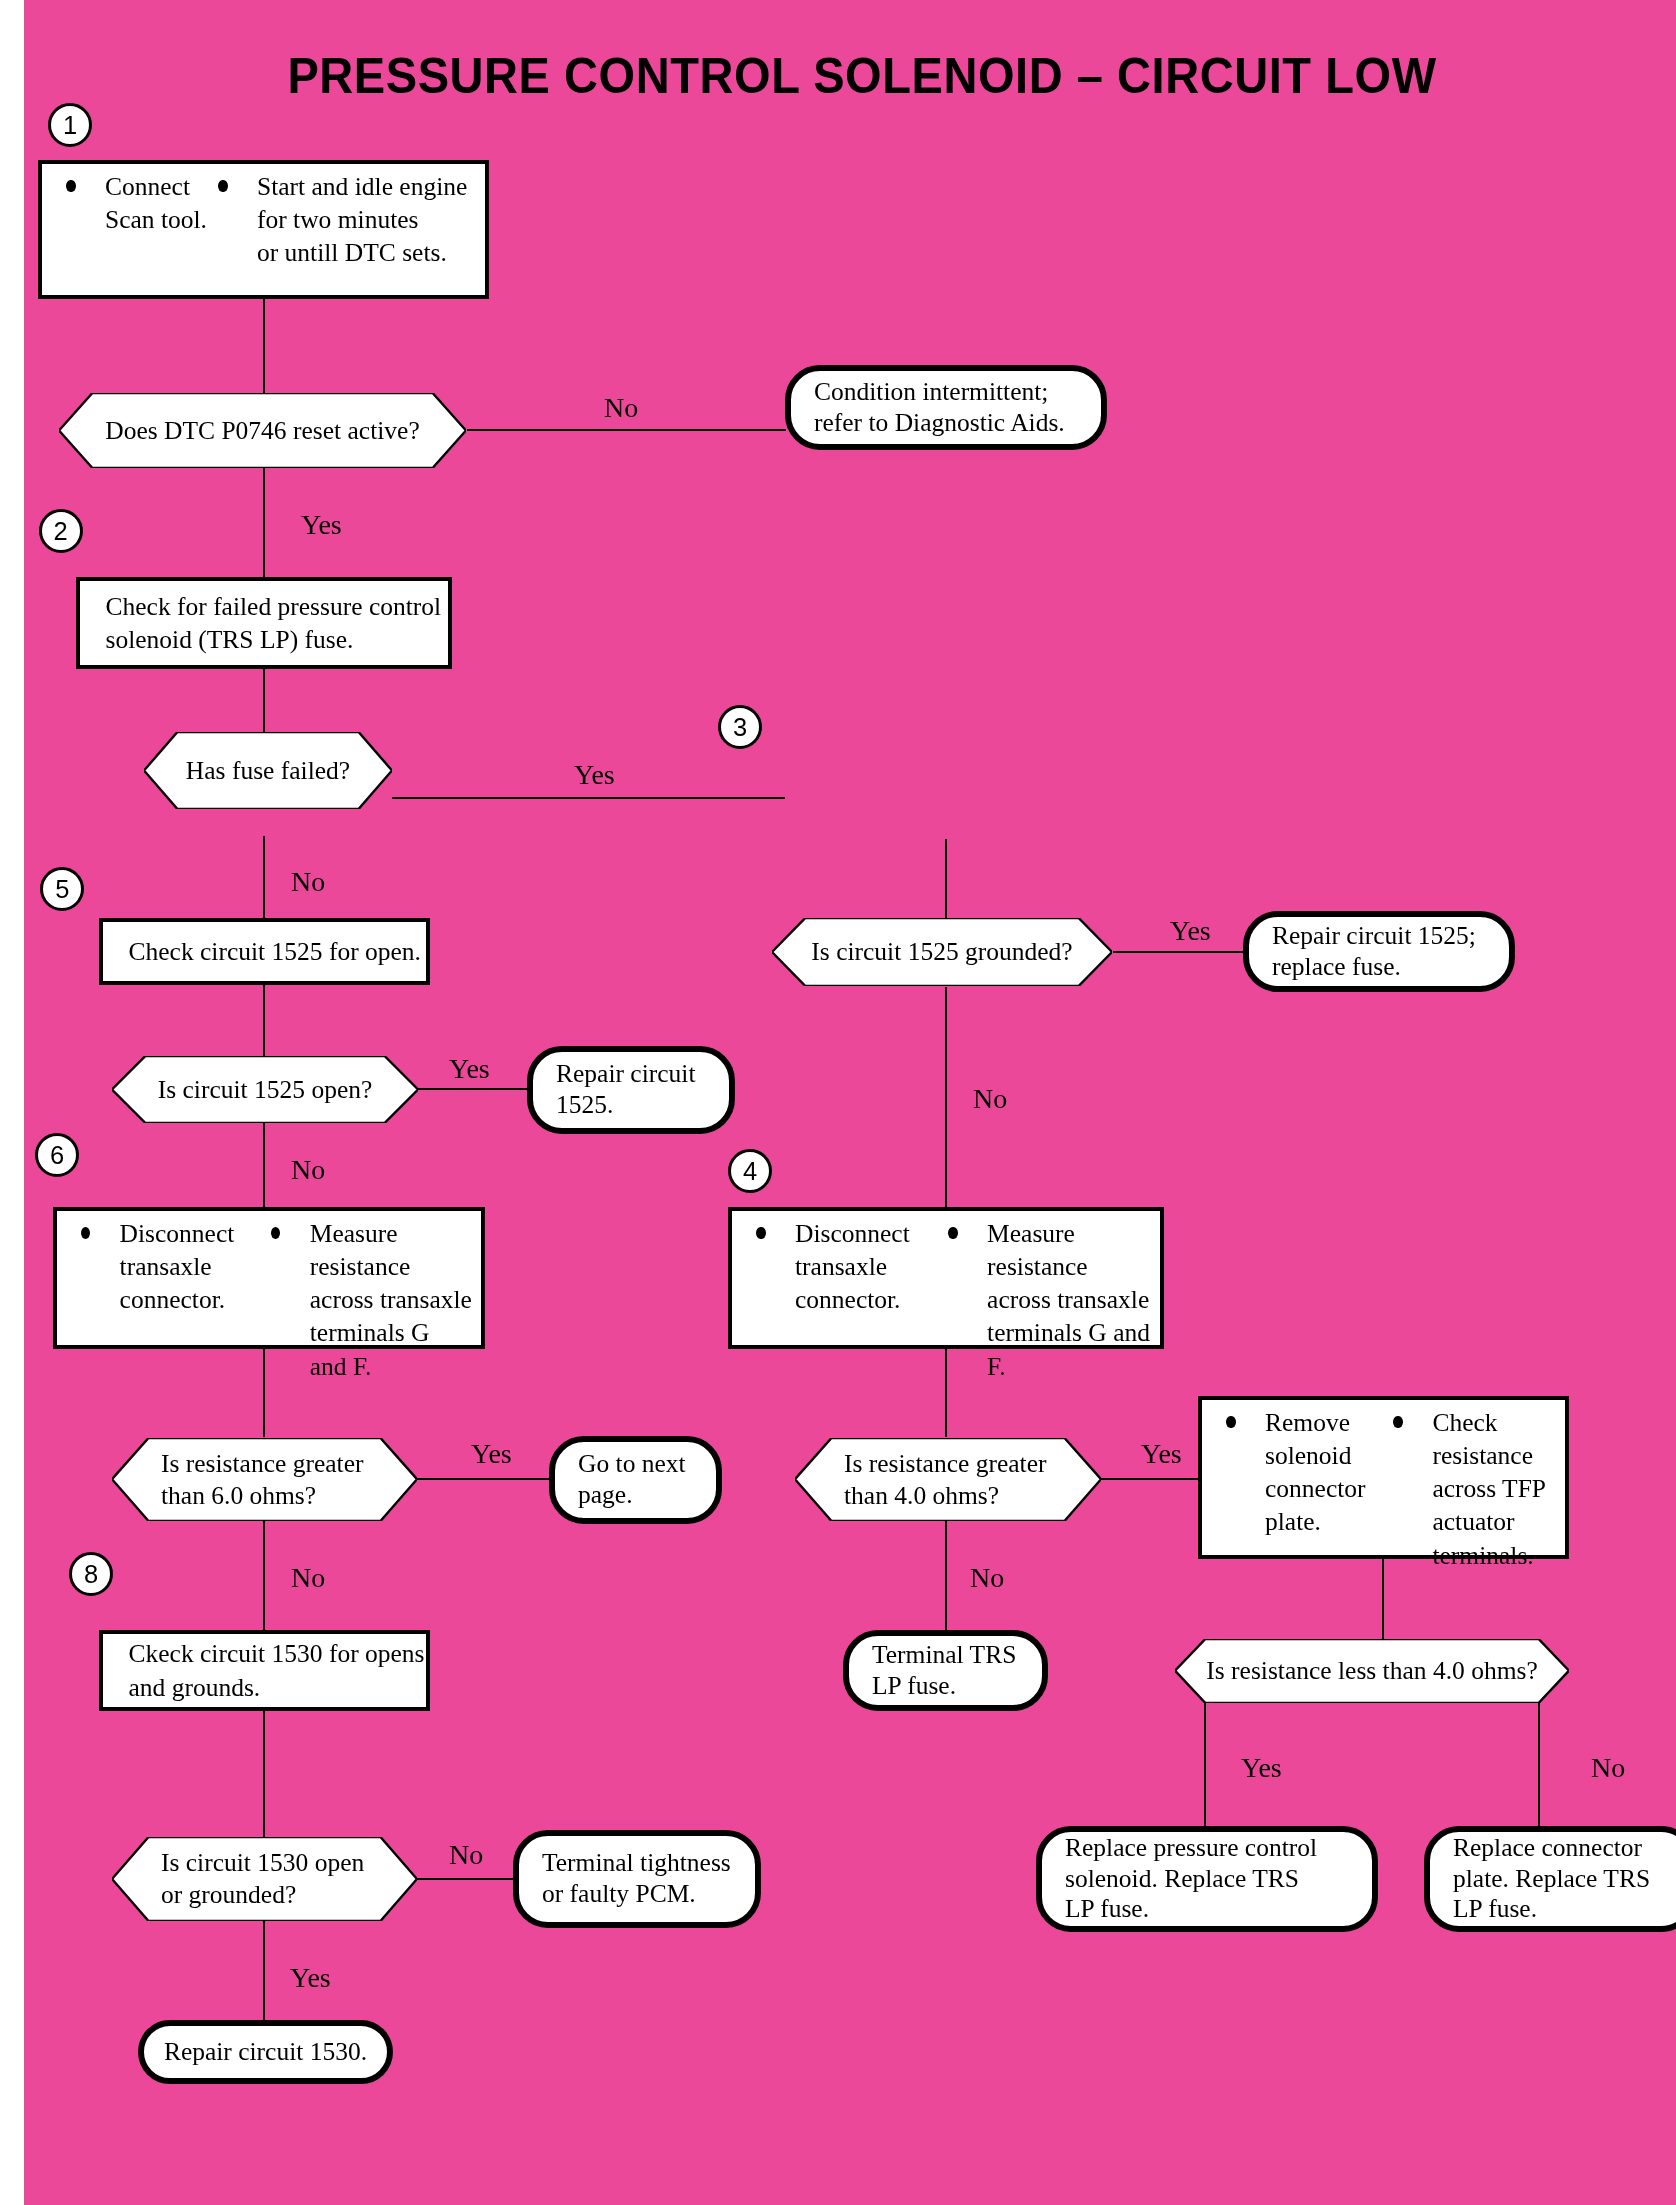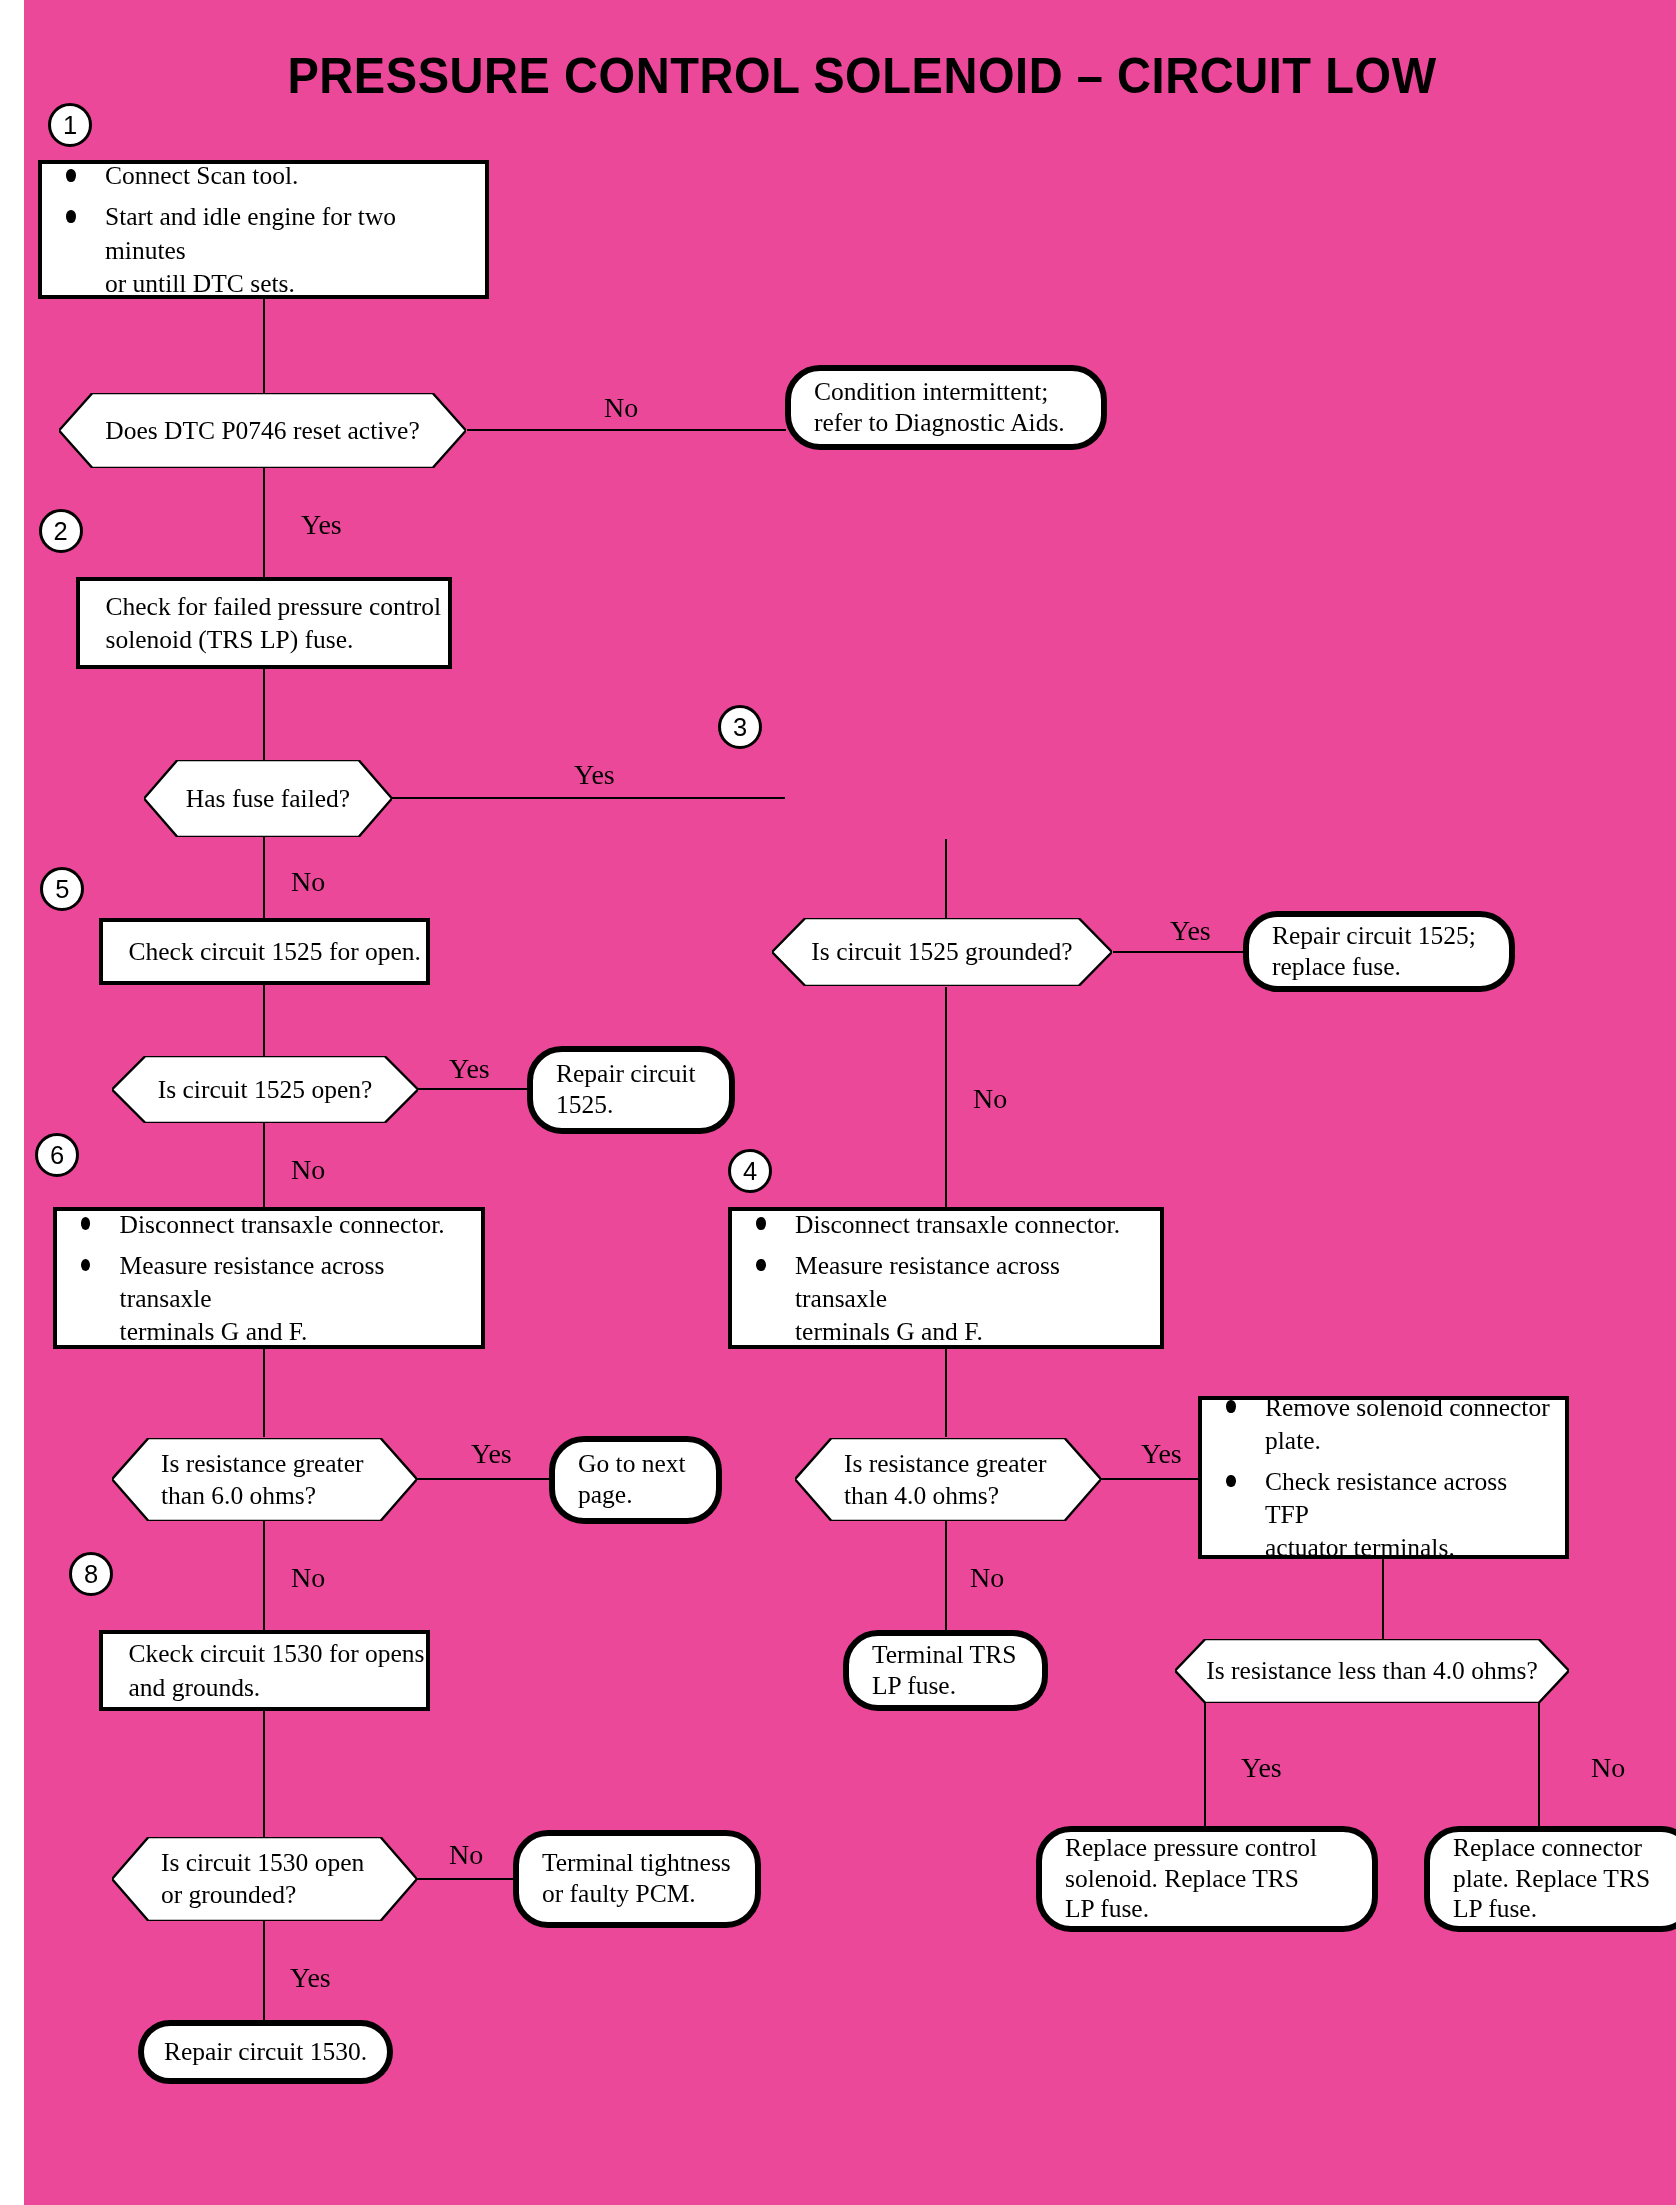--- a/index.html
+++ b/index.html
@@ -18,21 +18,21 @@
   .hexsvg{position:absolute;left:0;top:0;width:100%;height:100%;display:block;}
   .hexsvg polygon{fill:#fff;stroke:#000;stroke-width:4px;}
 
   .node-text{white-space:pre-line;font-size:25.5px;line-height:1.3;}
   .terminal .node-text{line-height:1.2;}
   .hex .node-text{position:absolute;inset:0;display:flex;align-items:center;justify-content:center;line-height:1.25;}
   .hex .node-text.pad-l{justify-content:flex-start;text-align:left;padding-left:49px;}
   .pad40{padding-left:25.5px;}
   .tpad{padding-left:23px;}
 
-  .bullets{display:flex;flex-direction:column;justify-content:center;gap:8px;width:100%;height:100%;padding:6px 8.5px 6px 24px;box-sizing:border-box;}
+  .bullets{display:flex;justify-content:center;gap:8px;width:100%;height:100%;padding:6px 8.5px 6px 24px;box-sizing:border-box;}
   .bullet-row{display:flex;align-items:flex-start;}
   .dot{flex:0 0 39px;padding-top:9.7px;}
   .dot::before{content:"";display:block;width:9.7px;height:12.8px;border-radius:50%;background:#000;}
   .bullet-text{white-space:pre-line;font-size:25.5px;line-height:1.3;}
 
   .marker{position:absolute;width:44px;height:44px;border:3.6px solid #000;border-radius:50%;
     background:#fff;display:flex;align-items:center;justify-content:center;
     font-family:"Liberation Sans",sans-serif;font-size:25.5px;box-sizing:border-box;}
 
   .vline,.hline{position:absolute;background:#000;}
@@ -105,21 +105,21 @@
   <div class="node terminal" style="left:761px;top:365px;width:322px;height:85px">
     <div class="node-text tpad">Condition intermittent;
 refer to Diagnostic Aids.</div>
   </div>
 
   <div class="node box" style="left:52px;top:577px;width:376px;height:92px">
     <div class="node-text pad40">Check for failed pressure control
 solenoid (TRS LP) fuse.</div>
   </div>
 
-  <div class="node hex" style="left:120px;top:760px;width:248px;height:77px">
+  <div class="node hex" style="left:120px;top:732px;width:248px;height:77px">
     <svg class="hexsvg" viewBox="0 0 408 126" preserveAspectRatio="none">
         <polygon points="0,63 55,0 353,0 408,63 353,126 55,126"></polygon>
       </svg>
     <div class="node-text">Has fuse failed?</div>
   </div>
 
 
   <div class="node box" style="left:75px;top:918px;width:331px;height:67px">
     <div class="node-text pad40">Check circuit 1525 for open.</div>
   </div>

